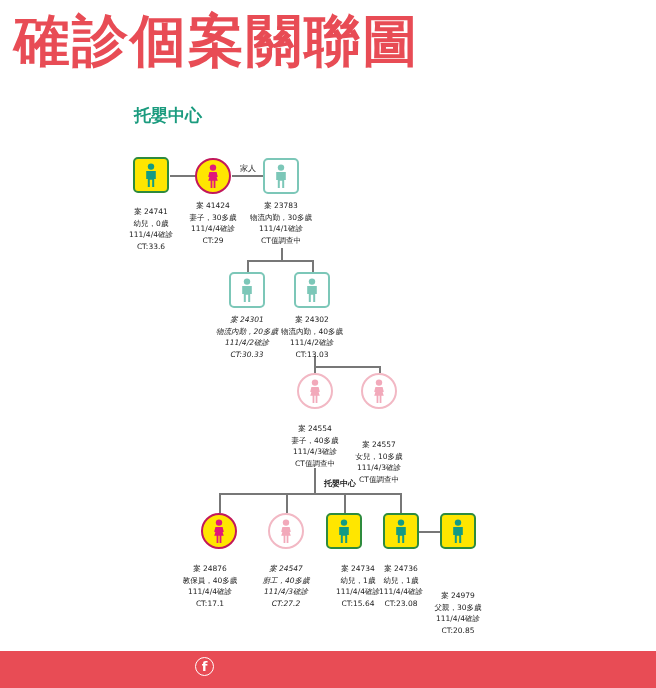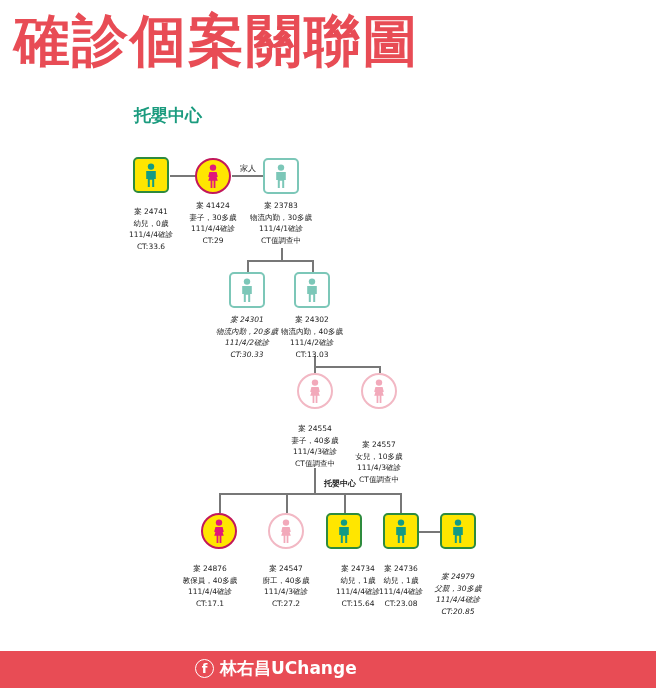--- a/index.html
+++ b/index.html
@@ -156,21 +156,21 @@
   <div>教保員，40多歲</div>
   <div>111/4/4確診</div>
   <div>CT:17.1</div>
 </div>
 
 <div class="node ci ci-outline" style="left:268px;top:513px;">
   <svg width="16" height="24" fill="#F2A9BA">
       <use href="#female"></use>
     </svg>
 </div>
-<div class="info" style="left:236px;top:563px;">
+<div class="info" style="left:236px;top:563px;font-style:italic;">
   <div>案 24547</div>
   <div>廚工，40多歲</div>
   <div>111/4/3確診</div>
   <div>CT:27.2</div>
 </div>
 
 <div class="node sq sq-yellow" style="left:326px;top:513px;">
   <svg width="16" height="24" fill="#139B84">
       <use href="#male"></use>
     </svg>
@@ -192,26 +192,25 @@
   <div>幼兒，1歲</div>
   <div>111/4/4確診</div>
   <div>CT:23.08</div>
 </div>
 
 <div class="node sq sq-yellow" style="left:440px;top:513px;">
   <svg width="16" height="24" fill="#139B84">
       <use href="#male"></use>
     </svg>
 </div>
-<div class="info" style="left:408px;top:571px;font-style:italic;">
+<div class="info" style="left:408px;top:590px;">
   <div>案 24979</div>
   <div>父親，30多歲</div>
   <div>111/4/4確診</div>
   <div>CT:20.85</div>
 </div>
 
 <div class="footer">
   <div class="footer-main">
     <span class="fb">f</span>
-    <span>林右昌UChange</span>
   </div>
   <div class="footer-date">更新日期：111年4月5日</div>
 </div>
 
 </body></html>

